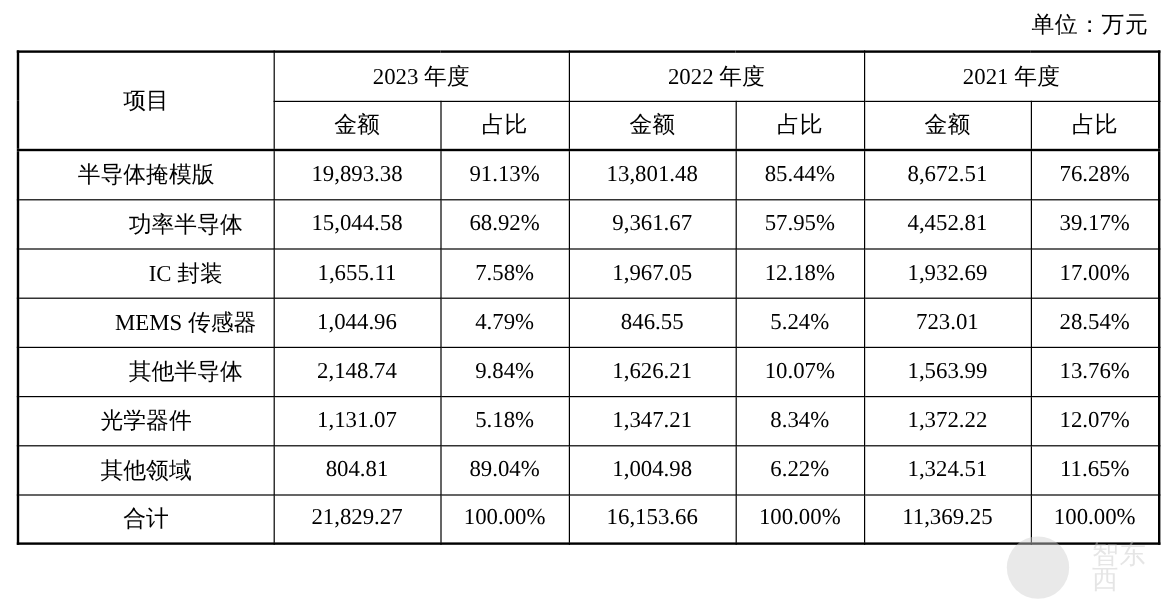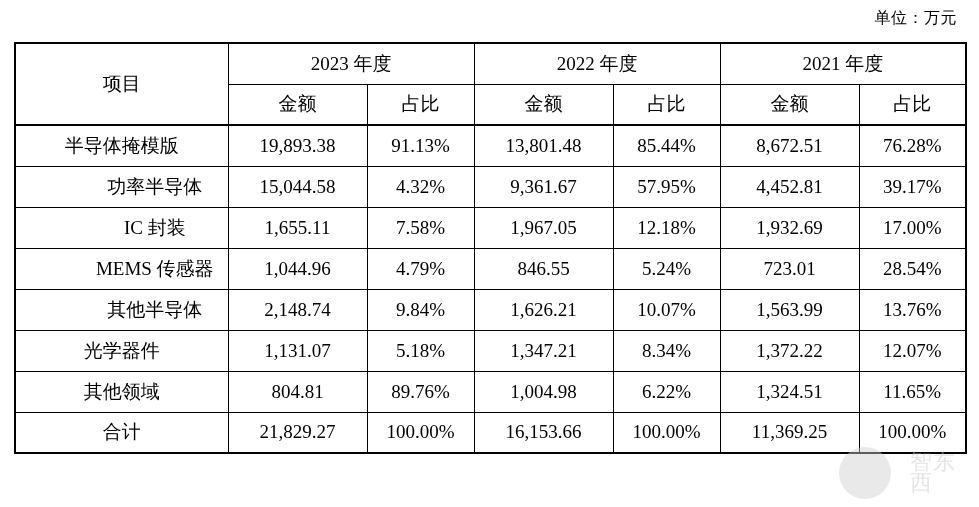--- a/index.html
+++ b/index.html
@@ -19,21 +19,21 @@
     position: relative;
     width: 979px;
     height: 507px;
     box-sizing: border-box;
     padding: 0;
   }
   .unit-line {
     position: absolute;
     top: 8px;
     right: 22px;
-    font-size: 16px;
+    font-size: 19px;
     letter-spacing: 0.5px;
     white-space: nowrap;
   }
   table.fin {
     position: absolute;
     top: 42px;
     left: 14px;
     width: 951px;
     border-collapse: collapse;
     table-layout: fixed;
@@ -160,21 +160,21 @@
         <td class="num">19,893.38</td>
         <td class="num">91.13%</td>
         <td class="num">13,801.48</td>
         <td class="num">85.44%</td>
         <td class="num">8,672.51</td>
         <td class="num">76.28%</td>
       </tr>
       <tr>
         <td class="item-cell indent">功率半导体</td>
         <td class="num">15,044.58</td>
-        <td class="num">4.32%</td>
+        <td class="num">68.92%</td>
         <td class="num">9,361.67</td>
         <td class="num">57.95%</td>
         <td class="num">4,452.81</td>
         <td class="num">39.17%</td>
       </tr>
       <tr>
         <td class="item-cell indent">IC 封装</td>
         <td class="num">1,655.11</td>
         <td class="num">7.58%</td>
         <td class="num">1,967.05</td>
@@ -205,21 +205,21 @@
         <td class="num">1,131.07</td>
         <td class="num">5.18%</td>
         <td class="num">1,347.21</td>
         <td class="num">8.34%</td>
         <td class="num">1,372.22</td>
         <td class="num">12.07%</td>
       </tr>
       <tr class="row-bold">
         <td class="item-cell">其他领域</td>
         <td class="num">804.81</td>
-        <td class="num">89.76%</td>
+        <td class="num">89.04%</td>
         <td class="num">1,004.98</td>
         <td class="num">6.22%</td>
         <td class="num">1,324.51</td>
         <td class="num">11.65%</td>
       </tr>
       <tr>
         <td class="total-label">合计</td>
         <td class="num">21,829.27</td>
         <td class="num">100.00%</td>
         <td class="num">16,153.66</td>

